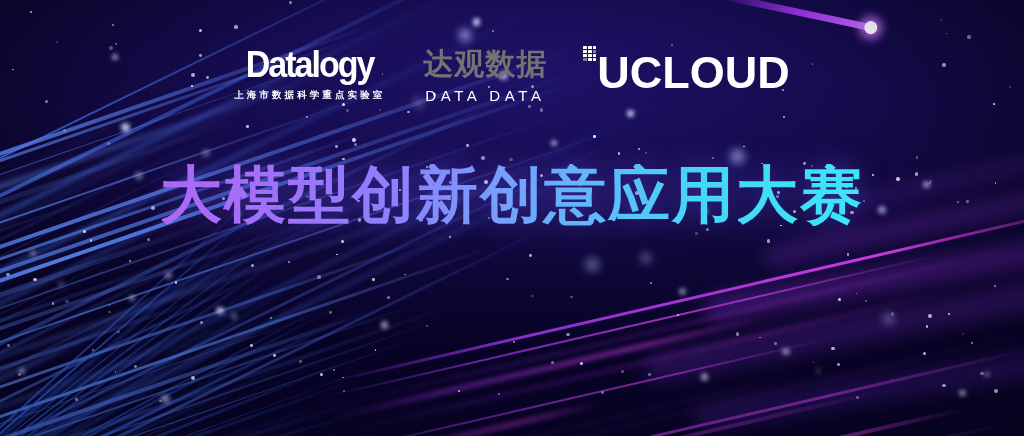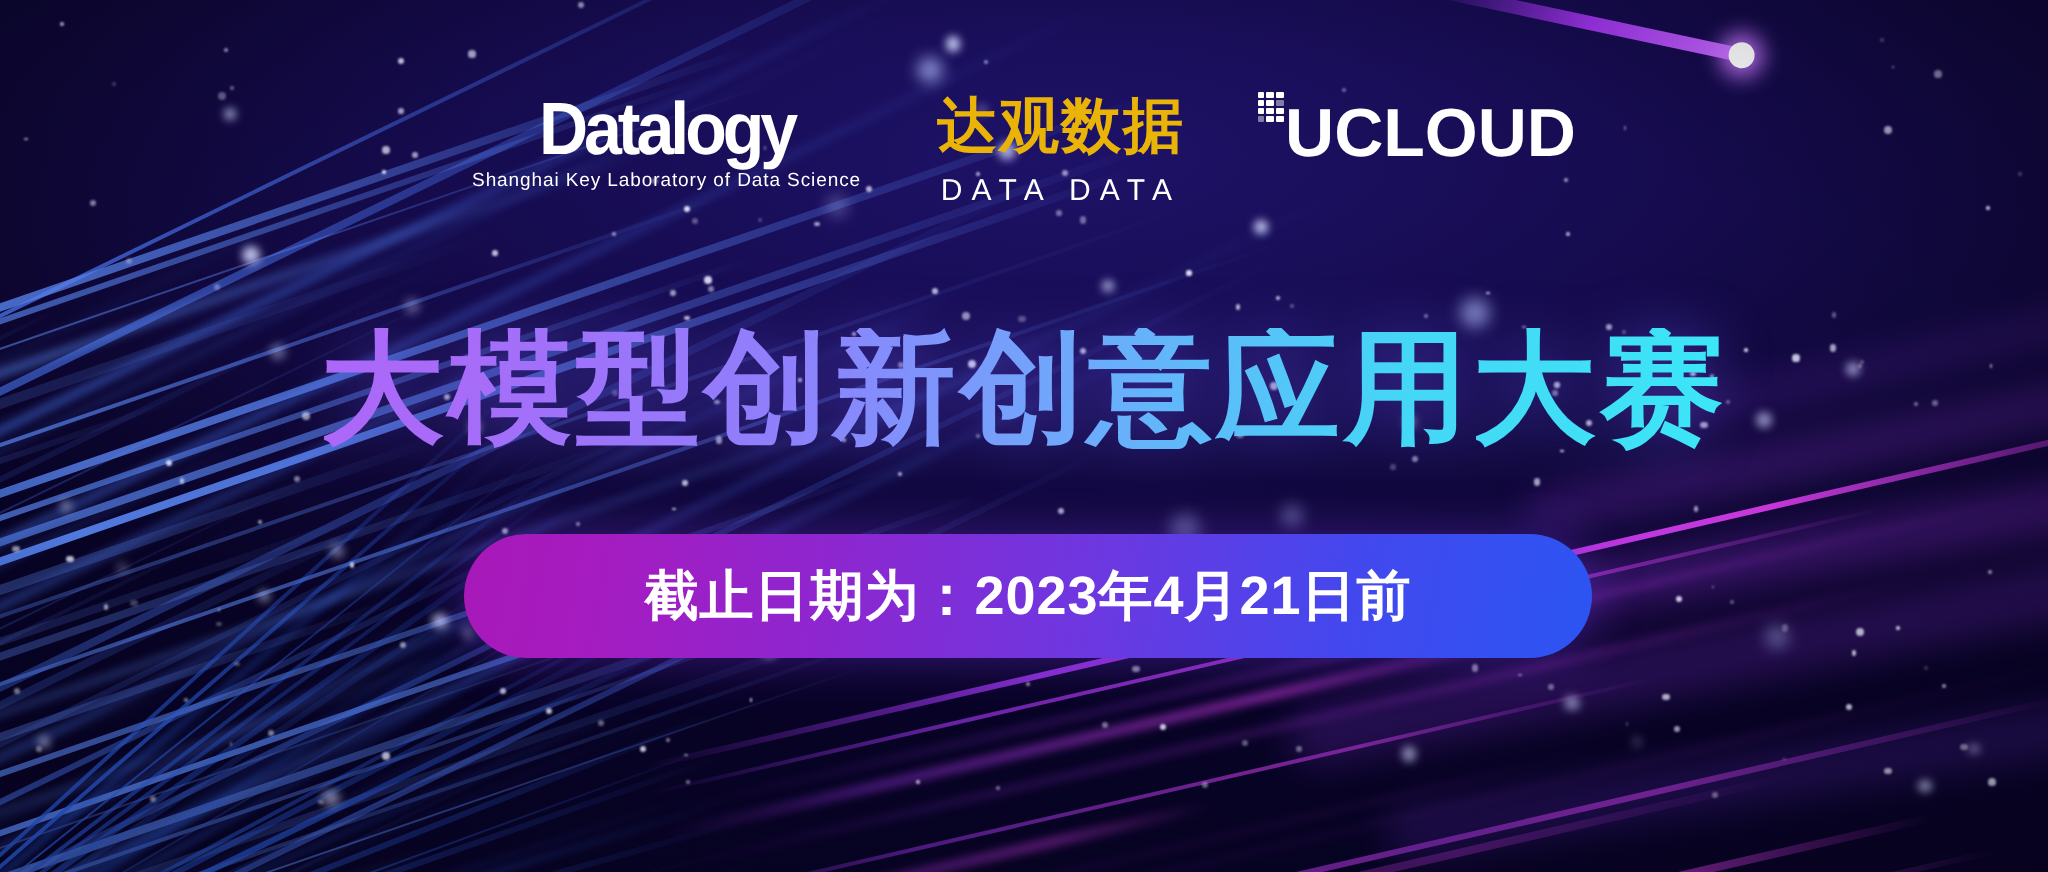--- a/index.html
+++ b/index.html
@@ -167,21 +167,21 @@
     font-size: 9.5px;
     color: #ffffff;
     letter-spacing: 0.45px;
     white-space: nowrap;
   }
 
   .logo-datagrand { padding-top: 2px; }
   .logo-datagrand .cn {
     font-size: 30px;
     font-weight: bold;
-    color: #eab308;
+    color: #737373;
     letter-spacing: 1px;
     line-height: 1.05;
     white-space: nowrap;
   }
   .logo-datagrand .en {
     margin-top: 7px;
     font-size: 15px;
     color: #ffffff;
     letter-spacing: 4.6px;
     white-space: nowrap;
@@ -195,21 +195,21 @@
     width: 13px;
     height: 15px;
     display: grid;
     grid-template-columns: repeat(3, 1fr);
     grid-template-rows: repeat(4, 1fr);
     gap: 1px;
   }
   .logo-ucloud .dots i { display: block; background: #ffffff; border-radius: 0.5px; }
   .logo-ucloud .dots i.dim { background: rgba(255,255,255,0.45); }
   .logo-ucloud .wordmark {
-    font-size: 34px;
+    font-size: 45px;
     font-weight: bold;
     color: #ffffff;
     letter-spacing: 0px;
     line-height: 1;
     padding-left: 12px;
     white-space: nowrap;
   }
   .logo-ucloud .cn {
     margin-top: 5px;
     font-size: 17px;
@@ -599,21 +599,21 @@
   <div class="comet" style="left:715px; top:8px; width:160px;"></div>
 
   <div class="disc" style="left:222px; top:256px; width:90px; height:90px; opacity:0.0;"></div>
 
   <div class="bg-vignette"></div>
 
   <div class="logo-row">
 
     <div class="logo logo-datalogy">
       <div class="wordmark">Datalogy</div>
-      <div class="en">Shanghai Key Laboratory of Data Science</div>
+      <div class="cn">上海市数据科学重点实验室</div>
     </div>
 
     <div class="logo logo-datagrand">
       <div class="cn">达观数据</div>
       <div class="en">DATA DATA</div>
     </div>
 
     <div class="logo logo-ucloud">
       <div class="dots" id="ucloudDots">
           <i></i>
@@ -629,17 +629,14 @@
           <i></i>
           <i></i>
         </div>
       <div class="wordmark">UCLOUD</div>
     </div>
 
   </div>
 
   <div class="title">大模型创新创意应用大赛</div>
 
-  <div class="pill">
-    <span class="pill-text">截止日期为：2023年4月21日前</span>
-  </div>
 
 </div>
 
 </body></html>

